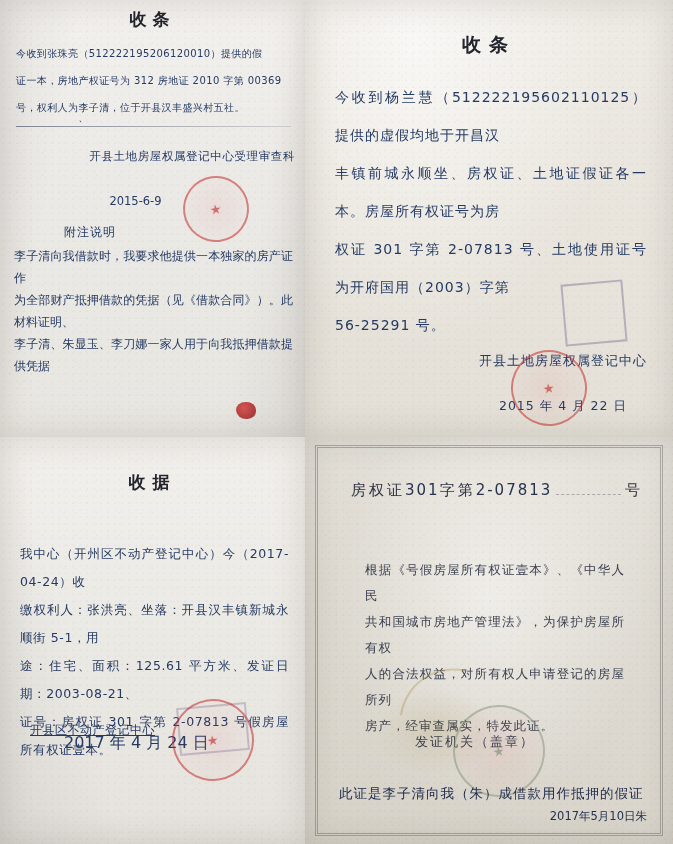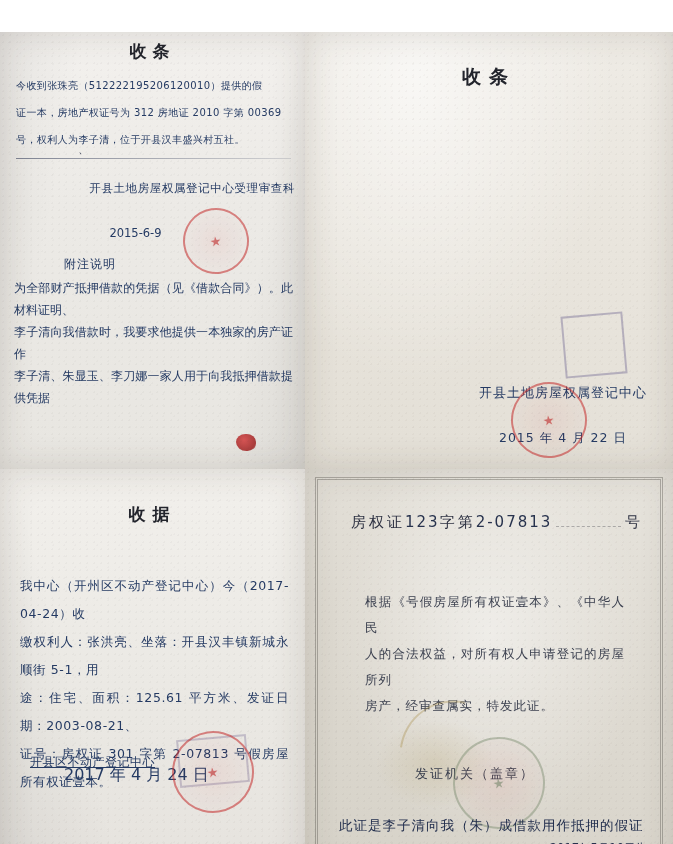--- a/index.html
+++ b/index.html
@@ -10,21 +10,20 @@
   body {
     width: 673px;
     height: 844px;
     font-family: "DejaVu Sans", sans-serif;
     overflow: hidden;
   }
   .sheet {
     position: relative;
     width: 673px;
     height: 696px;
-    margin-top: 32px;
   }
   .quad {
     position: absolute;
     overflow: hidden;
     box-sizing: border-box;
   }
   
   #q-tl { left: 0px;   top: 0px;   width: 305px; height: 437px; }
   #q-tr { left: 305px; top: 0px;   width: 368px; height: 437px; }
   #q-bl { left: 0px;   top: 437px; width: 305px; height: 407px; }
@@ -339,32 +338,38 @@
 
     <div class="signline hand ink-blue">开县土地房屋权属登记中心受理审查科</div>
     <div class="dateline hand ink-blue">2015-6-9</div>
 
     <div class="seal" style="left:183px; top:176px; width:62px; height:62px;">
       <span class="star">★</span>
     </div>
 
     <div class="note-head hand ink-blue">附注说明</div>
     <div class="note-body hand ink-blue">
+      <p>李子清向我借款时，我要求他提供一本独家的房产证作</p>
       <p>为全部财产抵押借款的凭据（见《借款合同》）。此材料证明、</p>
-      <p>李子清向我借款时，我要求他提供一本独家的房产证作</p>
       <p>李子清、朱显玉、李刀娜一家人用于向我抵押借款提供凭据</p>
 
     </div>
 
     <div class="red-blot" style="left:236px; top:402px;"></div>
   </div>
 
   <div class="quad paper-b speckle vig" id="q-tr">
     <div class="doc-title title ink-dark">收条</div>
 
+    <div class="body hand ink-blue">
+      <p>今收到杨兰慧（512222195602110125）提供的虚假均地于开昌汉</p>
+      <p>丰镇前城永顺坐、房权证、土地证假证各一本。房屋所有权证号为房</p>
+      <p>权证 301 字第 2-07813 号、土地使用证号为开府国用（2003）字第</p>
+      <p>56-25291 号。</p>
+    </div>
 
     <div class="seal-sq" style="left:258px; top:282px; width:58px; height:58px;"></div>
 
     <div class="org hand ink-blue">开县土地房屋权属登记中心</div>
     <div class="date hand ink-blue">2015 年 4 月 22 日</div>
 
     <div class="seal" style="left:206px; top:350px; width:72px; height:72px;">
       <span class="star">★</span>
     </div>
   </div>
@@ -387,29 +392,30 @@
     <div class="seal" style="left:172px; top:262px; width:78px; height:78px;">
       <span class="star">★</span>
     </div>
   </div>
 
   <div class="quad paper-d speckle vig" id="q-br">
     <div class="frame"></div>
 
     <div class="certline">
       <span>房权证</span>
-      <span class="num">123</span>
+      <span class="num">301</span>
       <span>字第</span>
       <span class="num">2-07813</span>
       <span class="dots"></span>
       <span>号</span>
     </div>
 
     <div class="body">
       <p>根据《号假房屋所有权证壹本》、《中华人民</p>
+      <p>共和国城市房地产管理法》，为保护房屋所有权</p>
       <p>人的合法权益，对所有权人申请登记的房屋所列</p>
       <p>房产，经审查属实，特发此证。</p>
     </div>
 
     <div class="arc" style="left:96px; top:230px;"></div>
     <div class="smudge" style="left:70px; top:250px; width:120px; height:90px;"></div>
 
     <div class="issuer">发证机关（盖章）</div>
 
     <div class="seal" style="left:148px; top:268px; width:88px; height:88px; border-color: rgba(120,140,110,0.45); color: rgba(100,120,95,0.6);">

